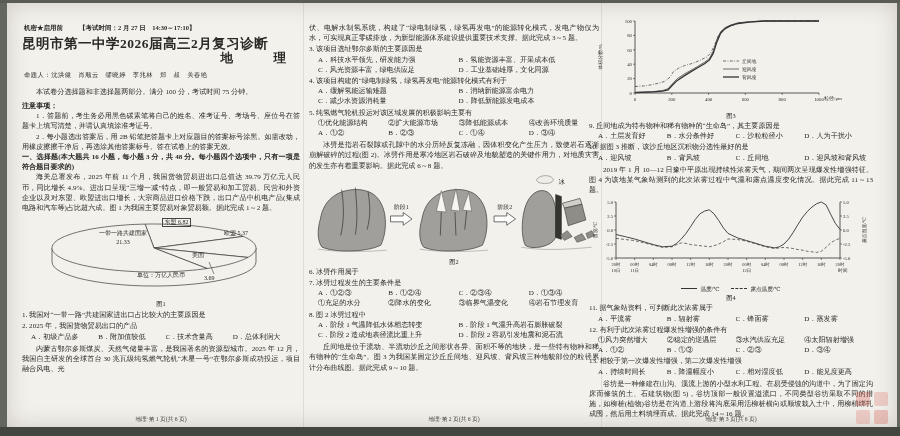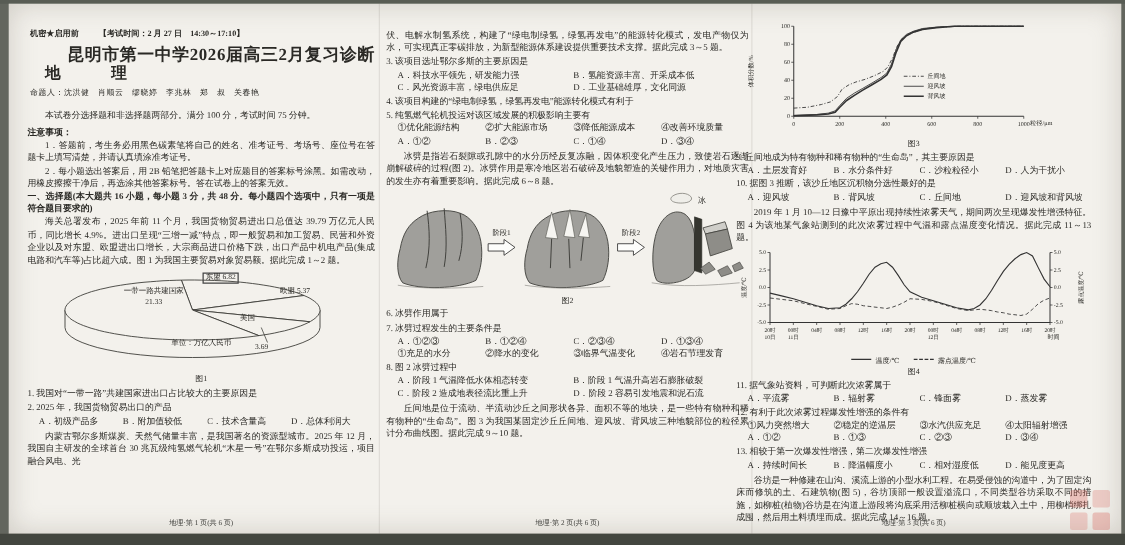--- a/index.html
+++ b/index.html
@@ -10,22 +10,22 @@
   box-shadow:inset 0 0 22px rgba(110,105,90,.28)}
 .crease{position:absolute;top:0;bottom:0;width:1px;background:rgba(90,85,75,.12)}
 .page{position:absolute;top:0;height:100%;font-size:7.1px;line-height:10.2px;text-align:justify;color:#2a2925}
 .page1{left:15px;width:278px}
 .page2{left:302px;width:290px}
 .page3{left:582px;width:284px}
 p{margin:0}
 .ind{text-indent:14px}
 .b{font-weight:bold}
 .p1head{display:flex;gap:16px;font-size:6.5px;font-weight:bold;margin:20px 0 0 2px;white-space:nowrap}
-h1.title{font-size:13.5px;text-align:right;margin-top:6px;font-weight:bold;letter-spacing:.5px}
-h2.subject{font-size:12.5px;text-align:left;margin-top:4px;font-weight:bold;letter-spacing:14px;text-indent:14px}
+h1.title{font-size:13.5px;text-align:left;margin-top:6px;font-weight:bold;letter-spacing:.5px}
+h2.subject{font-size:12.5px;text-align:right;margin-top:4px;font-weight:bold;letter-spacing:14px;text-indent:14px}
 .authors{font-size:6.3px;margin:6px 0 7px 2px;letter-spacing:.5px}
 .ntitle{margin-top:4px}
 .q{margin-top:1px}
 .opts{display:flex;flex-wrap:wrap;padding-left:9px}
 .opts .opt{flex:0 0 25%;white-space:nowrap;overflow:hidden}
 .opts.c2 .opt{flex:0 0 50%}
 .pfoot{position:absolute;bottom:3px;left:0;right:0;text-align:center;font-size:5.7px;color:#3a3a36}
 figure{margin:0;position:relative}
 .figcap{text-align:center;font-size:6.3px;line-height:8px;margin-top:1px}
 .fig1wrap{width:250px;margin:3px auto 2px;position:relative;height:92px}
@@ -112,20 +112,26 @@
         <div>3. 该项目选址鄂尔多斯的主要原因是</div>
         <div class="opts c2">
             <span class="opt">A．科技水平领先，研发能力强</span>
             <span class="opt">B．氢能资源丰富、开采成本低</span>
             <span class="opt">C．风光资源丰富，绿电供应足</span>
             <span class="opt">D．工业基础雄厚，文化同源</span>
           </div>
       </div>
       <div class="q">
         <div>4. 该项目构建的“绿电制绿氢，绿氢再发电”能源转化模式有利于</div>
+        <div class="opts c2">
+            <span class="opt">A．缓解氢能运输难题</span>
+            <span class="opt">B．消纳新能源富余电力</span>
+            <span class="opt">C．减少水资源消耗量</span>
+            <span class="opt">D．降低新能源发电成本</span>
+          </div>
       </div>
       <div class="q">
         <div>5. 纯氢燃气轮机投运对该区域发展的积极影响主要有</div>
         <div class="opts">
             <span class="opt">①优化能源结构</span>
             <span class="opt">②扩大能源市场</span>
             <span class="opt">③降低能源成本</span>
             <span class="opt">④改善环境质量</span>
           </div>
         <div class="opts">

